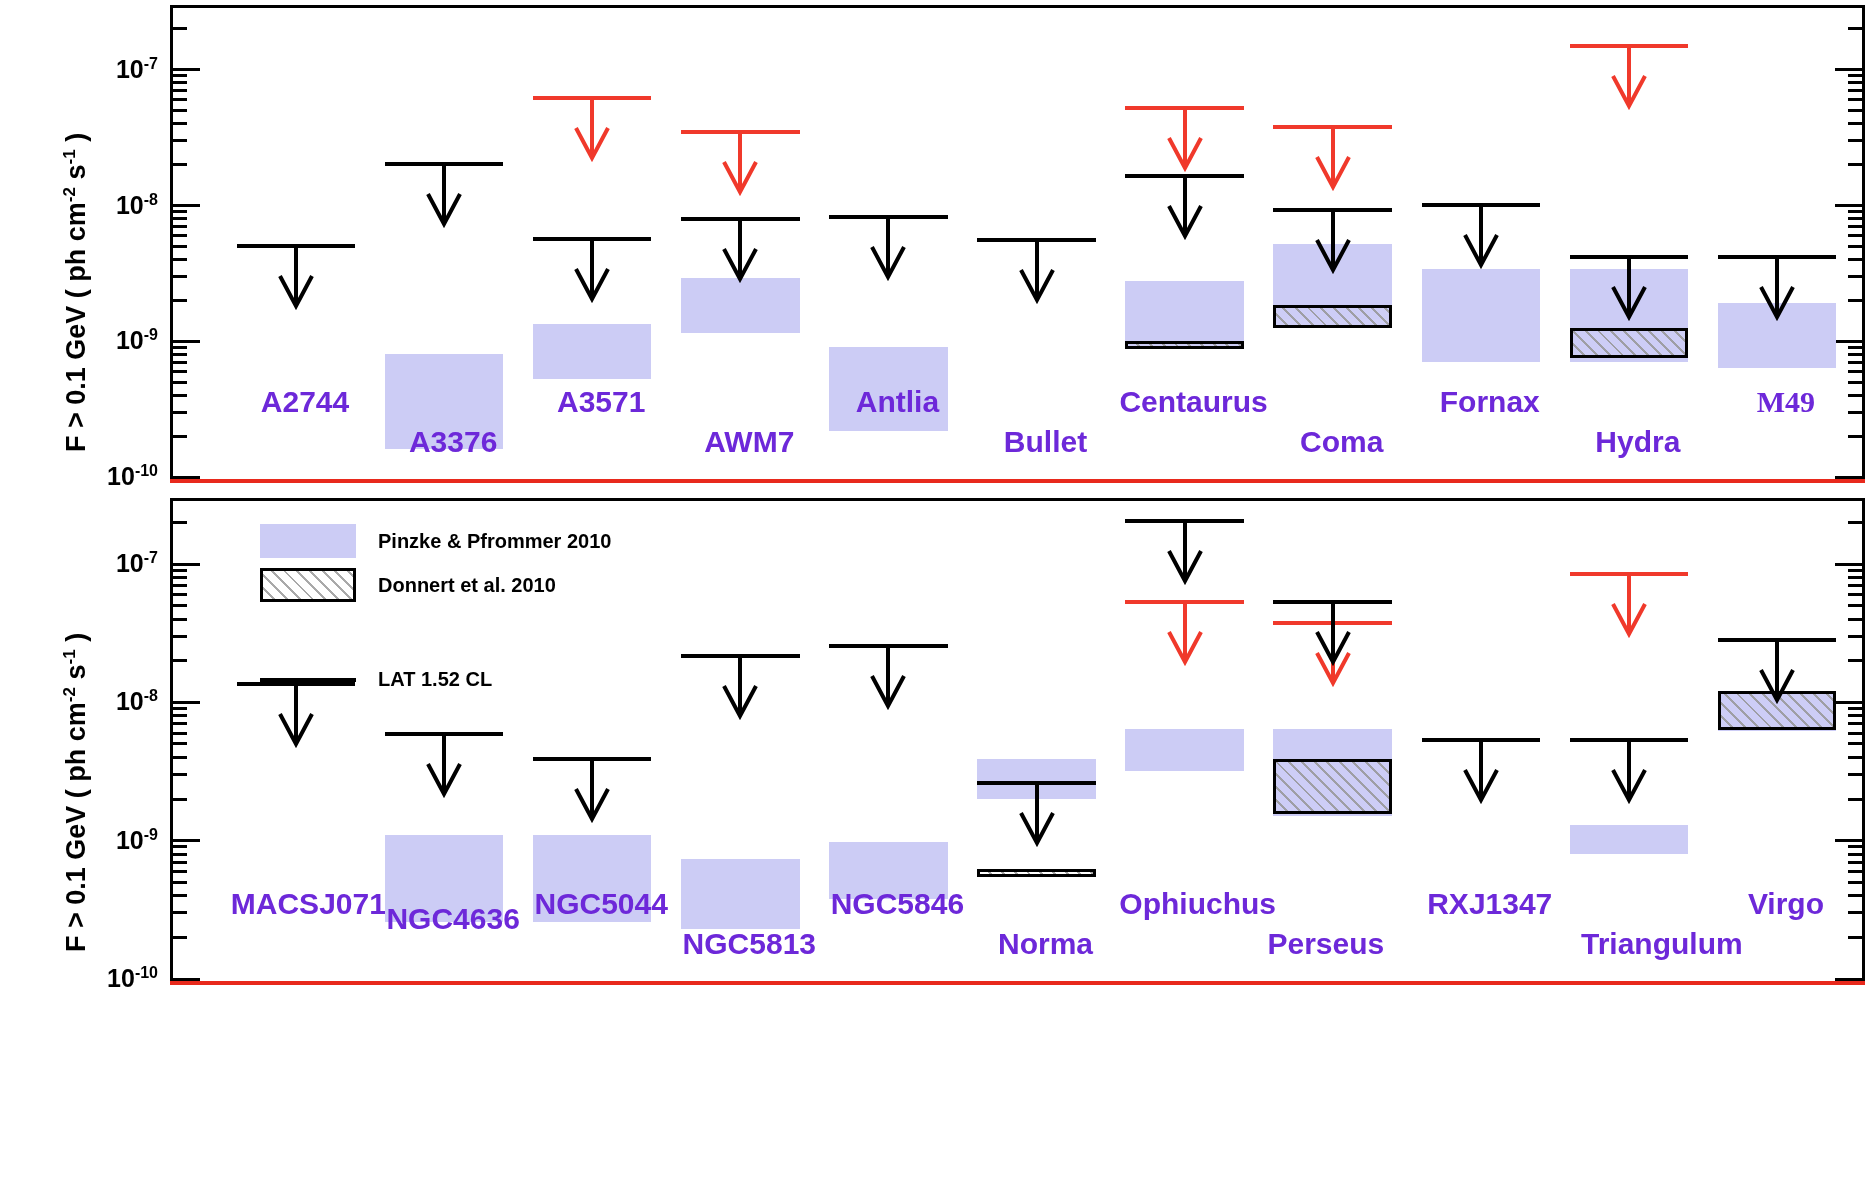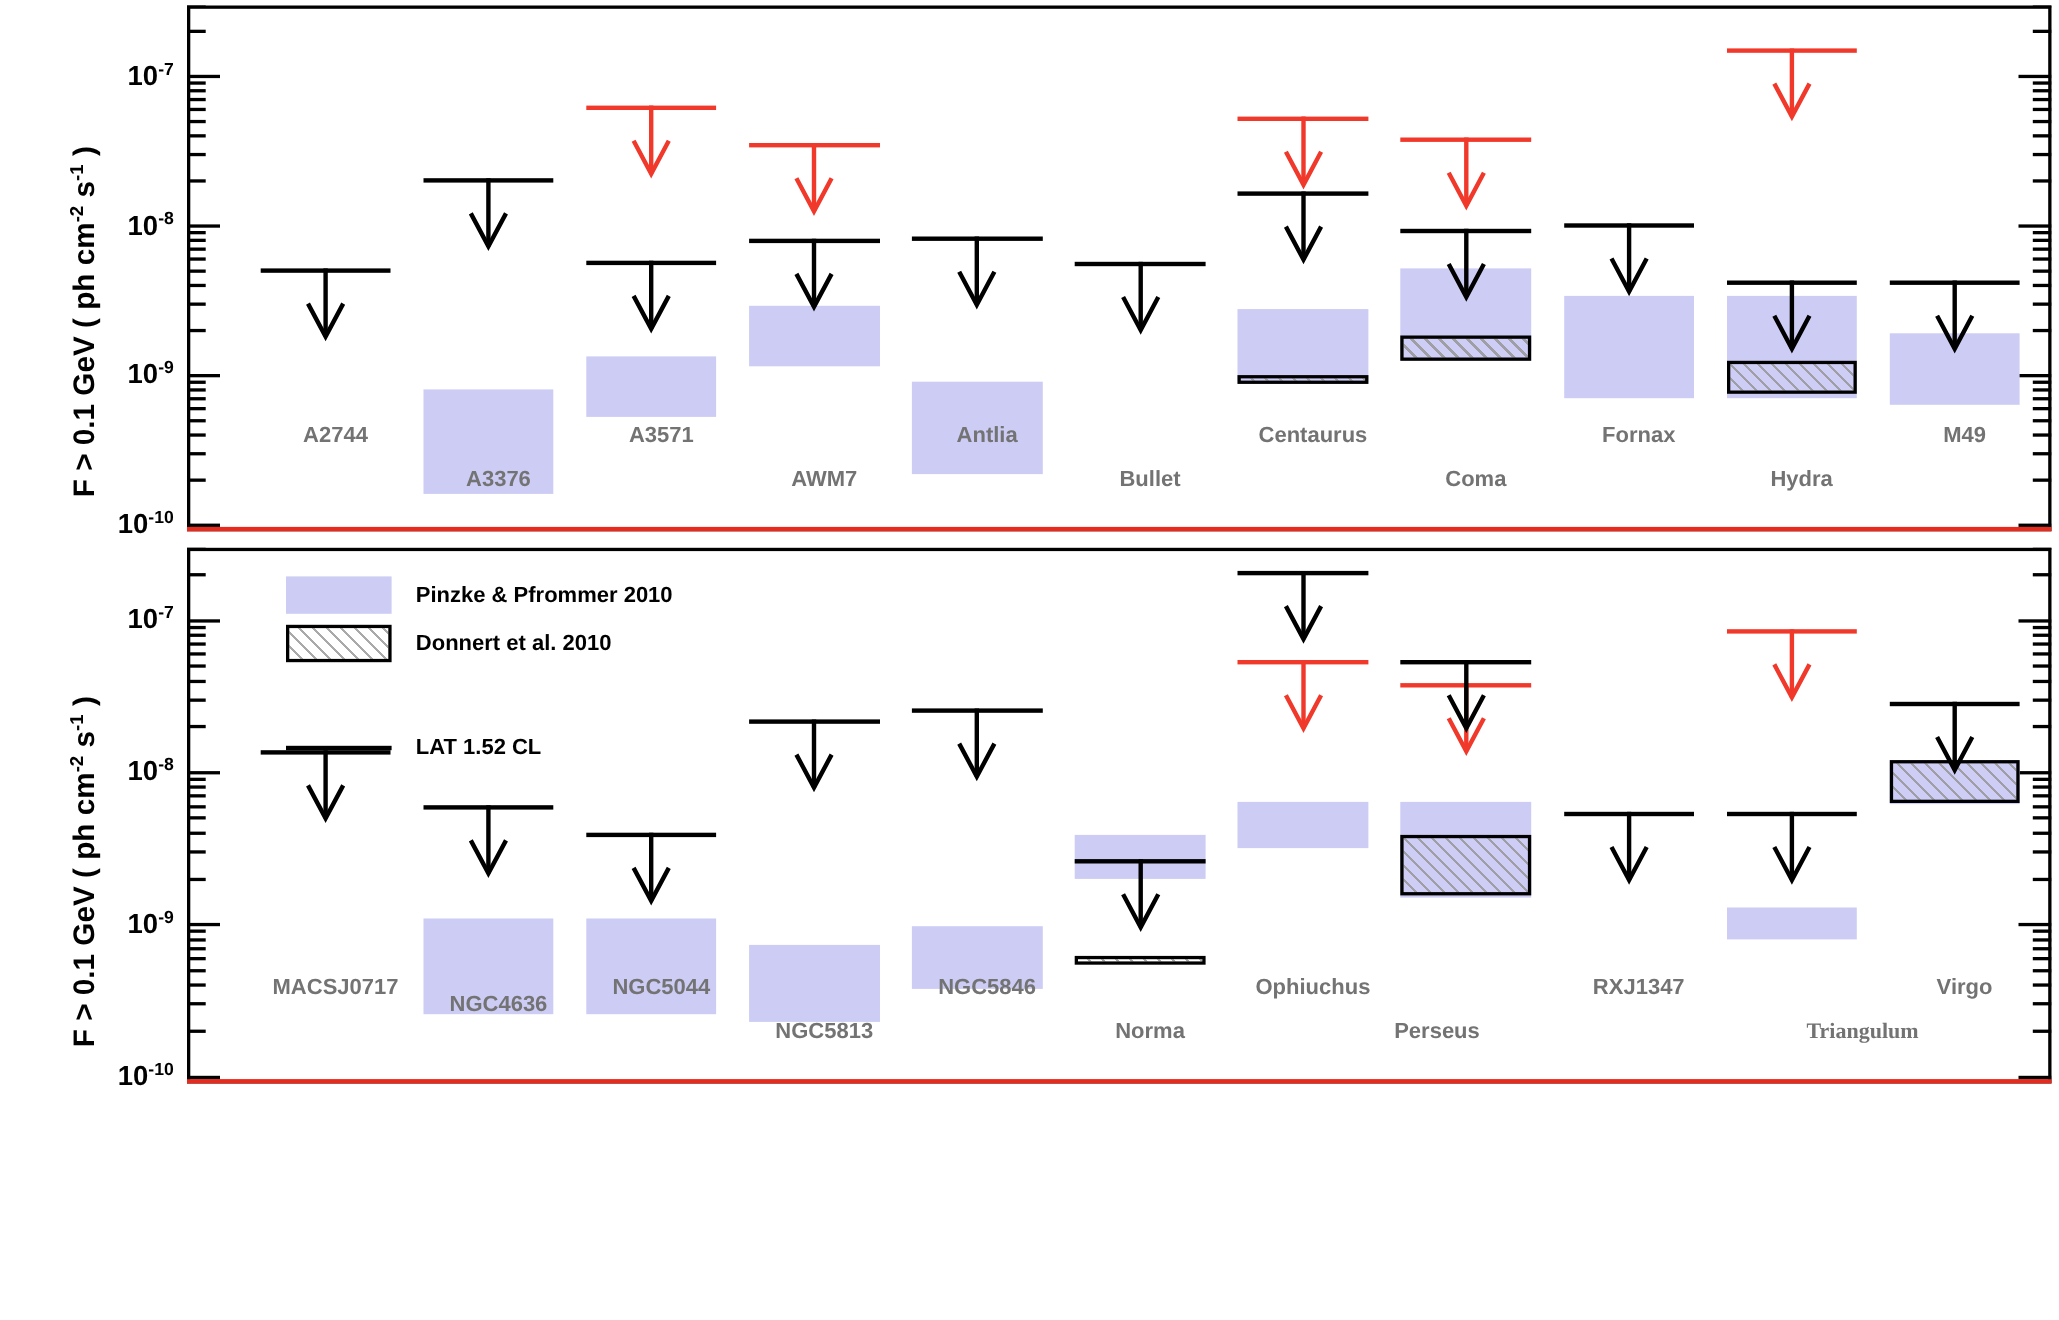--- a/index.html
+++ b/index.html
@@ -34,21 +34,21 @@
          background-color:rgba(255,255,255,0);}
   .hatch.overblue{background-color:rgba(204,204,245,0.95);}
 
   .ul{position:absolute;}
   .ul .bar{position:absolute;left:0;right:0;top:0;height:4px;}
   .ul.black .bar{background:#000;}
   .ul.red .bar{background:#f0392b;}
 
   .arrowsvg{position:absolute;overflow:visible;}
 
-  .clabel{position:absolute;font-weight:bold;font-size:20px;color:#737373;white-space:nowrap;}
+  .clabel{position:absolute;font-weight:bold;font-size:30px;color:#6d28d9;white-space:nowrap;}
 
   
   .legend{position:absolute;}
   .legrow{position:absolute;display:flex;align-items:center;}
   .legswatch{width:96px;height:34px;margin-right:22px;flex:0 0 auto;}
   .legswatch.blue{background:#ccccf5;}
   .legswatch.hatchsw{border:3px solid #000;box-sizing:border-box;
     background-image:repeating-linear-gradient(45deg,rgba(0,0,0,0) 0px,rgba(0,0,0,0) 7px,rgba(160,160,160,.9) 7px,rgba(160,160,160,.9) 9px);}
   .legline{width:96px;height:0;margin-right:22px;flex:0 0 auto;position:relative;}
   .legline i{position:absolute;left:0;right:0;top:-2px;height:4px;display:block;}
@@ -252,21 +252,21 @@
         </svg>
         <div class="clabel" style="left: 1393.63px; width: 148.473px; text-align: center; top: 420px;">Hydra</div>
         <div class="band" style="left: 1547.72px; width: 118.473px; top: 298.416px; height: 65.0777px;"></div>
         <div class="ul black" style="left: 1547.72px; width: 118.473px; top: 250.266px; height: 4px;">
           <span class="bar"></span>
         </div>
         <svg class="arrowsvg" width="44" height="61.99999999999997" style="left: 1584.95px; top: 250.266px;">
           <line x1="22" y1="0" x2="22" y2="61.99999999999997" stroke="#000000" stroke-width="4"></line>
           <polyline points="6,31.99999999999997 22,61.99999999999997 38,31.99999999999997" fill="none" stroke="#000000" stroke-width="4" stroke-linejoin="miter"></polyline>
         </svg>
-        <div class="clabel" style="left: 1541.72px; width: 148.473px; text-align: center; top: 380px;">M49</div>
+        <div class="clabel" style="left: 1541.72px; width: 148.473px; text-align: center; top: 380px; font-family: Liberation Serif, serif;">M49</div>
       </div>
   </div>
 
   <div id="top-ticklabels">
       <div class="ytick" style="top: 54.7666px; left: 0px; width: 158px;"><span>10</span><sup>-7</sup></div>
       <div class="ytick" style="top: 190.511px; left: 0px; width: 158px;"><span>10</span><sup>-8</sup></div>
       <div class="ytick" style="top: 326.256px; left: 0px; width: 158px;"><span>10</span><sup>-9</sup></div>
       <div class="ytick" style="top: 462px; left: 0px; width: 158px;"><span>10</span><sup>-10</sup></div>
     </div>
 
@@ -441,21 +441,21 @@
           <line x1="22" y1="0" x2="22" y2="61.999999999999986" stroke="#f0392b" stroke-width="4"></line>
           <polyline points="6,31.999999999999986 22,61.999999999999986 38,31.999999999999986" fill="none" stroke="#f0392b" stroke-width="4" stroke-linejoin="miter"></polyline>
         </svg>
         <div class="ul black" style="left: 1399.63px; width: 118.473px; top: 240.251px; height: 4px;">
           <span class="bar"></span>
         </div>
         <svg class="arrowsvg" width="44" height="62" style="left: 1436.86px; top: 240.251px;">
           <line x1="22" y1="0" x2="22" y2="62" stroke="#000000" stroke-width="4"></line>
           <polyline points="6,32 22,62 38,32" fill="none" stroke="#000000" stroke-width="4" stroke-linejoin="miter"></polyline>
         </svg>
-        <div class="clabel" style="left: 1449px; width: 148.473px; text-align: center; top: 429px; font-family: Liberation Serif, serif;">Triangulum</div>
+        <div class="clabel" style="left: 1411px; width: 148.473px; text-align: center; top: 429px;">Triangulum</div>
         <div class="band" style="left: 1547.72px; width: 118.473px; top: 193.381px; height: 39.6724px;"></div>
         <div class="hatch overblue" style="left: 1547.72px; width: 118.473px; top: 193.381px; height: 38.7112px;"></div>
         <div class="ul black" style="left: 1547.72px; width: 118.473px; top: 140.37px; height: 4px;">
           <span class="bar"></span>
         </div>
         <svg class="arrowsvg" width="44" height="62" style="left: 1584.95px; top: 140.37px;">
           <line x1="22" y1="0" x2="22" y2="62" stroke="#000000" stroke-width="4"></line>
           <polyline points="6,32 22,62 38,32" fill="none" stroke="#000000" stroke-width="4" stroke-linejoin="miter"></polyline>
         </svg>
         <div class="clabel" style="left: 1541.72px; width: 148.473px; text-align: center; top: 389px;">Virgo</div>

